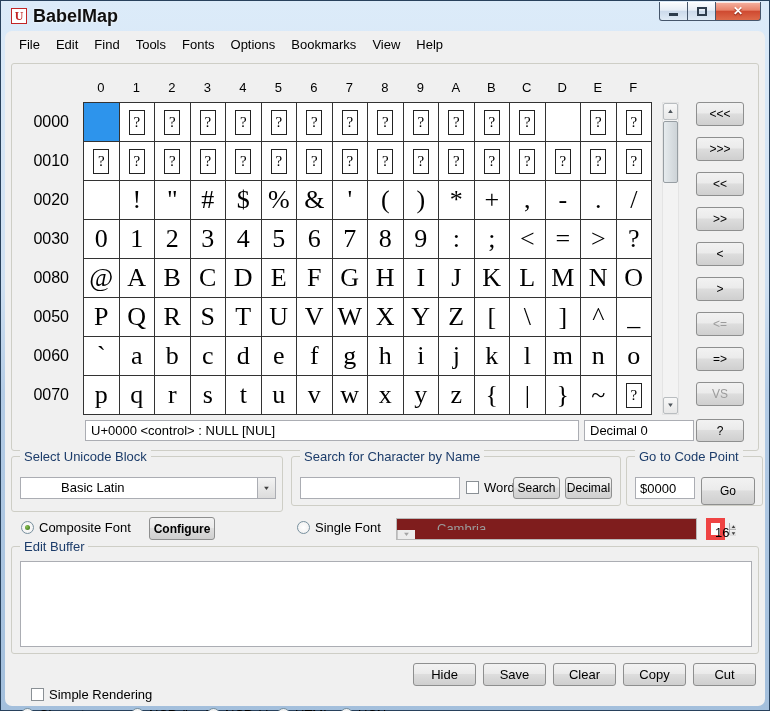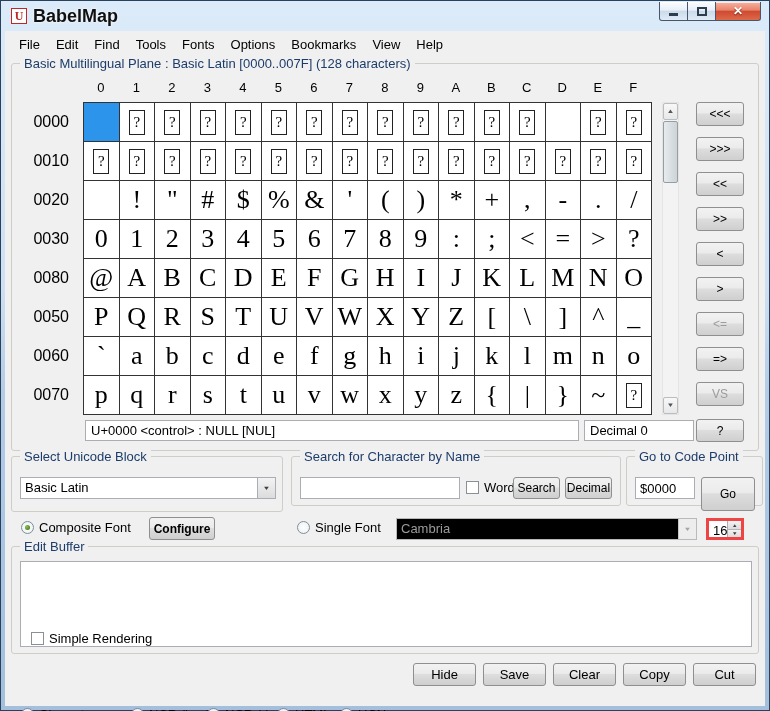--- a/index.html
+++ b/index.html
@@ -22,21 +22,21 @@
     background: linear-gradient(#fbfdfe, #e8eff7 45%, #ccdaeb 52%, #e0ebf6); box-shadow: inset 0 1px 0 rgba(255,255,255,.7); }
   .win-btn.min { width: 29px; border-radius: 0 0 0 3px; align-items: flex-end; padding-bottom: 4px; }
   .win-btn.max { width: 28px; border-left: none; }
   .win-btn.close { width: 45px; border-left: none; border-radius: 0 0 3px 0;
     background: linear-gradient(#f5b3a2, #e8836b 45%, #cf4a31 52%, #dd6a4a); }
   .glyph-min { display: block; width: 9px; height: 3px; background: #2e3d4d; }
   .glyph-max { display: block; width: 10px; height: 9px; border: 2px solid #2e3d4d; background: transparent; }
   .glyph-close { font-size: 12px; font-weight: bold; color: #fff; text-shadow: 0 1px 1px #7a1a0a; line-height: 1; }
 
   
-  .client { position: absolute; top: 30px; left: 4px; right: 4px; bottom: 4px; background: #f0f0f0; }
+  .client { position: absolute; top: 30px; left: 4px; right: 4px; bottom: 4px; background: #f0f0f0; border-radius: 7px; }
   .menubar { display: flex; align-items: center; height: 26px; padding-left: 6px; }
   .menu-item { padding: 3px 8px; }
 
   .group { position: absolute; border: 1px solid #cecec6; border-radius: 3px; }
   .legend { position: absolute; top: -8px; left: 8px; background: #f0f0f0; padding: 0 4px; font-size: 13px; color: #1c3c6a; white-space: nowrap; }
 
   
   .plane-group { left: 6px; top: 32px; width: 748px; height: 388px; }
   .col-headers { position: absolute; left: 71px; top: 16px; width: 569px; display: grid; grid-template-columns: repeat(16, 35.5px); }
   .col-headers div { text-align: center; font-size: 13px; }
@@ -74,64 +74,64 @@
   .status-char { left: 73px; top: 356px; width: 494px; }
   .status-dec { left: 572px; top: 356px; width: 110px; }
   .help-btn { position: absolute; left: 684px; top: 355px; width: 48px; height: 23px; }
 
   
   .block-group { left: 6px; top: 425px; width: 272px; height: 56px; }
   .search-group { left: 286px; top: 425px; width: 330px; height: 50px; }
   .cp-group { left: 621px; top: 425px; width: 137px; height: 50px; }
 
   .combo { position: absolute; display: flex; background: #fff; border: 1px solid #abadb3; height: 22px; }
-  .combo .value { flex: 1; font-size: 13px; line-height: 20px; padding-left: 4px; overflow: hidden; white-space: nowrap; }
+  .combo .value { flex: 1; font-size: 13px; line-height: 20px; padding-left: 4px; overflow: hidden; white-space: nowrap; margin-left: 36px; }
   .combo .drop { width: 18px; display: flex; align-items: center; justify-content: center;
     background: linear-gradient(#f3f3f3, #dcdcdc); border-left: 1px solid #abadb3; }
   .combo .drop span { font-size: 8px; color: #404040; transform: scaleY(.7); }
-  .combo.disabled { background: #000000; border-color: #b9b9b9; }
+  .combo.disabled { background: #7f1d1d; border-color: #b9b9b9; flex-direction: column; }
   .combo.disabled .value { color: #9b9b9b; }
   .combo.disabled .drop { background: #ededed; border-left-color: #c6c6c6; }
   .combo.disabled .drop span { color: #a5a5a5; }
 
   .block-combo { left: 8px; top: 20px; width: 256px; }
   .text-input { position: absolute; height: 22px; border: 1px solid #abadb3; background: #fff; font-family: "Liberation Sans", sans-serif; font-size: 13px; padding: 0 4px; }
   .search-input { left: 8px; top: 20px; width: 160px; }
   .words-wrap { position: absolute; left: 174px; top: 23px; }
   .search-btn { position: absolute; left: 221px; top: 20px; width: 47px; height: 22px; }
   .select-btn { position: absolute; left: 273px; top: 20px; width: 47px; height: 22px; }
   .cp-input { left: 8px; top: 20px; width: 60px; }
-  .go-btn { position: absolute; left: 74px; top: 20px; width: 54px; height: 34px; }
+  .go-btn { position: absolute; left: 74px; top: 20px; width: 54px; height: 28px; }
 
   
   .radio-wrap { display: inline-flex; align-items: center; gap: 5px; font-size: 13px; white-space: nowrap; }
   .radio { width: 13px; height: 13px; flex: 0 0 13px; border-radius: 50%; border: 1px solid #78909e; background: radial-gradient(#fff, #ededed); position: relative; }
   .radio.checked::after { content: ""; position: absolute; inset: 3px; border-radius: 50%;
     background: radial-gradient(circle at 35% 35%, #8cc153, #2f6b14); }
   .check { width: 13px; height: 13px; flex: 0 0 13px; border: 1px solid #8a9095; background: #fff; display: inline-block; }
   .check-wrap { display: inline-flex; align-items: center; gap: 5px; font-size: 13px; }
 
   .composite-radio { position: absolute; left: 16px; top: 489px; }
   .configure-btn { position: absolute; left: 144px; top: 486px; width: 66px; height: 23px; font-weight: bold; }
   .single-radio { position: absolute; left: 292px; top: 489px; }
   .single-font-combo { left: 391px; top: 487px; width: 301px; }
-  .spinner { position: absolute; left: 701px; top: 487px; width: 38px; height: 22px; display: flex; background: #fff; border: 3px solid #ef4444; }
+  .spinner { position: absolute; left: 701px; top: 487px; width: 19px; height: 22px; display: flex; background: #fff; border: 5px solid #ef4444; }
   .spinner .value { flex: 1; font-size: 13px; line-height: 20px; padding-left: 4px; }
   .spinner .spin-col { width: 14px; display: flex; flex-direction: column; border-left: 1px solid #abadb3; }
   .spin-btn { flex: 1; display: flex; align-items: center; justify-content: center; background: linear-gradient(#f3f3f3, #dcdcdc); }
   .spin-btn + .spin-btn { border-top: 1px solid #b5b5b5; }
   .spin-btn span { font-size: 6px; color: #404040; transform: scaleY(.8); }
 
   
   .edit-group { left: 6px; top: 515px; width: 748px; height: 108px; }
   .edit-area { position: absolute; left: 8px; top: 14px; width: 732px; height: 86px; border: 1px solid #abadb3; background: #fff;
     resize: none; font-family: "Liberation Sans", sans-serif; font-size: 13px; padding: 2px 4px; }
 
   
-  .simple-check-row { position: absolute; left: 26px; top: 600px; }
+  .simple-check-row { position: absolute; left: 26px; top: 656px; }
   .mode-radios { position: absolute; left: 0; top: 644px; width: 100%; height: 16px; margin-top: 32px; }
   .mode-radios .radio-wrap { position: absolute; top: 0; }
   .mode-radios .radio-wrap:nth-child(1) { left: 16px; }
   .mode-radios .radio-wrap:nth-child(2) { left: 126px; }
   .mode-radios .radio-wrap:nth-child(3) { left: 202px; }
   .mode-radios .radio-wrap:nth-child(4) { left: 272px; }
   .mode-radios .radio-wrap:nth-child(5) { left: 335px; }
   .action-buttons { position: absolute; left: 396px; top: 632px; display: flex; gap: 7px; padding-left: 12px; }
   .action-btn { width: 63px; height: 23px; font-size: 13px; }
 </style>
@@ -166,21 +166,20 @@
         <span class="menu-item">Find</span>
         <span class="menu-item">Tools</span>
         <span class="menu-item">Fonts</span>
         <span class="menu-item">Options</span>
         <span class="menu-item">Bookmarks</span>
         <span class="menu-item">View</span>
         <span class="menu-item">Help</span>
       </div>
 
     <div class="group plane-group">
-      <span class="legend">Basic Multilingual Plane : Basic Latin [0000..007F] (128 characters)</span>
       <div class="col-headers">
           <div>0</div>
           <div>1</div>
           <div>2</div>
           <div>3</div>
           <div>4</div>
           <div>5</div>
           <div>6</div>
           <div>7</div>
           <div>8</div>

